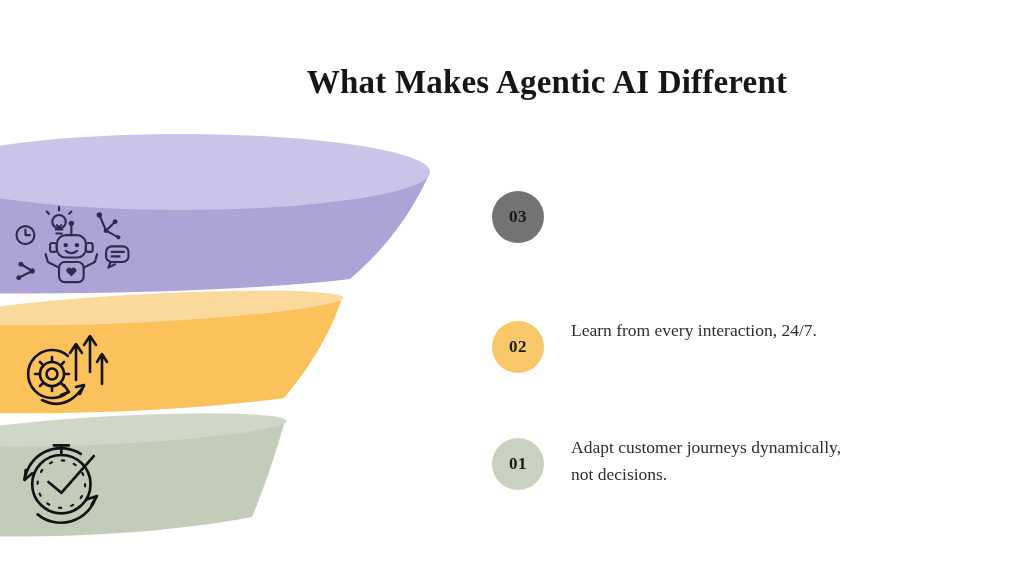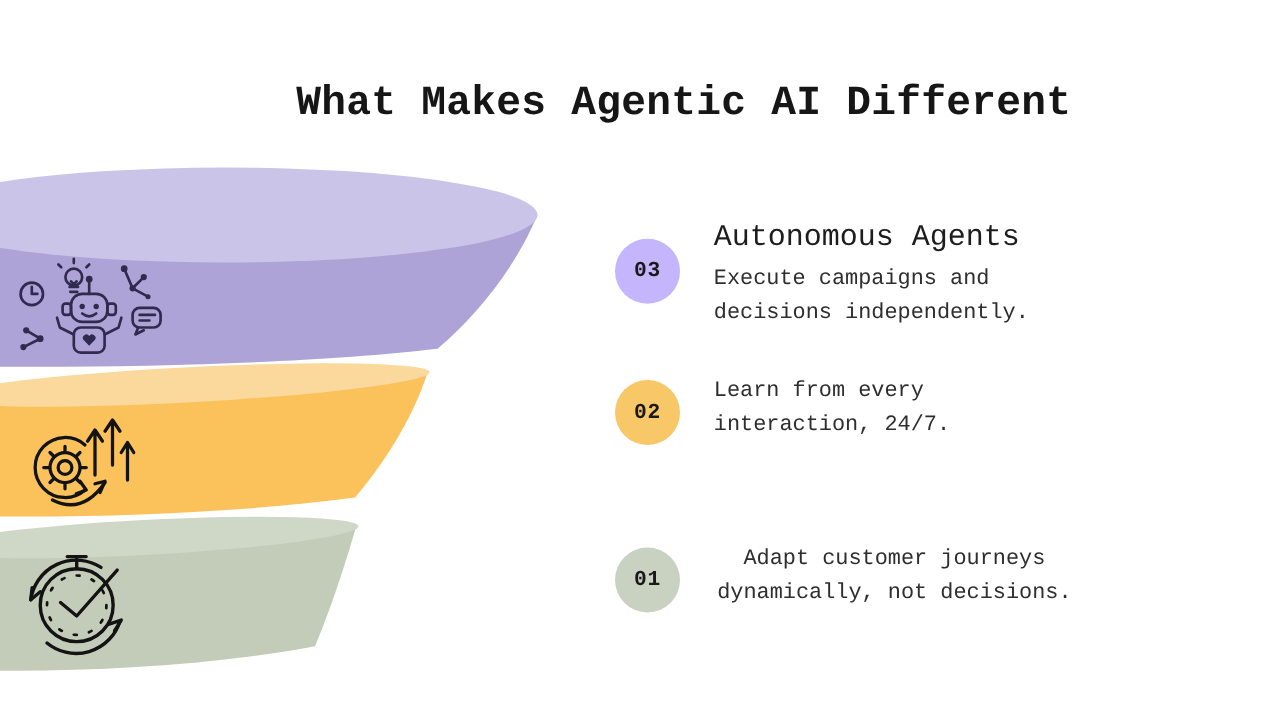--- a/index.html
+++ b/index.html
@@ -1,28 +1,28 @@
 <!DOCTYPE html>
 <html><head>
 <meta charset="utf-8">
 <style>
   html,body{margin:0;padding:0;background:#ffffff;}
   .stage{
     position:relative;width:860px;height:576px;background:#ffffff;
-    overflow:hidden;font-family:Liberation Mono, monospace;
+    overflow:hidden;font-family:Liberation Serif, serif;
   }
   .page-title{
     position:absolute;top:42px;left:547px;transform:translateX(-50%);
     font-size:33px;font-weight:700;color:#161616;white-space:nowrap;letter-spacing:.2px;
   }
   .funnel{position:absolute;left:0;top:0;}
   .feature-item{position:absolute;left:492px;display:flex;gap:27px;}
   .feature-item.item-3{top:176px;}
-  .feature-item.item-2{top:296px;}
-  .feature-item.item-1{top:430px;text-align:center;}
+  .feature-item.item-2{top:313px;}
+  .feature-item.item-1{top:430px;}
   .badge{
     width:52px;height:52px;border-radius:50%;flex:0 0 auto;
     display:flex;align-items:center;justify-content:center;
     font-size:17px;font-weight:700;color:#191919;letter-spacing:.5px;
   }
   .item-3 .badge{margin-top:15px;}
   .item-2 .badge{margin-top:8px;}
   .item-1 .badge{margin-top:8px;}
   .feature-heading{font-size:24px;font-weight:500;color:#1d1d1d;line-height:1.25;}
   .feature-desc{
@@ -128,26 +128,22 @@
           <path d="M60 24 A34 34 0 0 0 8 48"></path>
           <polyline points="15 42, 8 48, 9 39"></polyline>
           <path d="M20 80 A34 34 0 0 0 74 64"></path>
           <polyline points="66 66, 75 63, 70 71"></polyline>
         </g>
       </g>
     </g>
   </svg>
 
   <div class="feature-item item-3">
-    <div class="badge" style="background-color: #c4b5fd;">
+    <div class="badge" style="background-color: #737373;">
       <span>03</span>
-    </div>
-    <div class="feature-text">
-      <div class="feature-heading">Autonomous Agents</div>
-      <div class="feature-desc">Execute campaigns and decisions independently.</div>
     </div>
   </div>
 
   <div class="feature-item item-2">
     <div class="badge" style="background-color: rgb(248, 199, 103);">
       <span>02</span>
     </div>
     <div class="feature-text">
       <div class="feature-desc">Learn from every interaction, 24/7.</div>
     </div>

